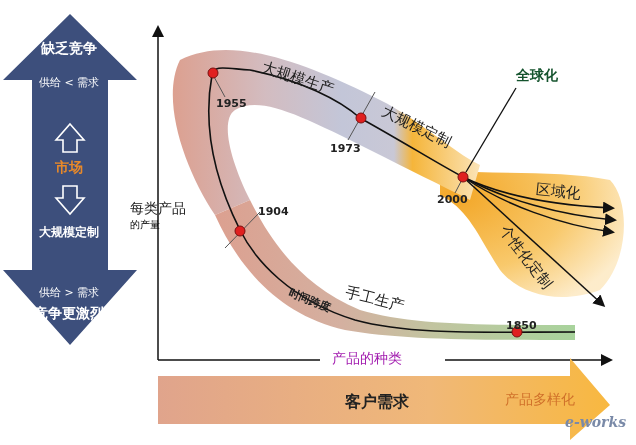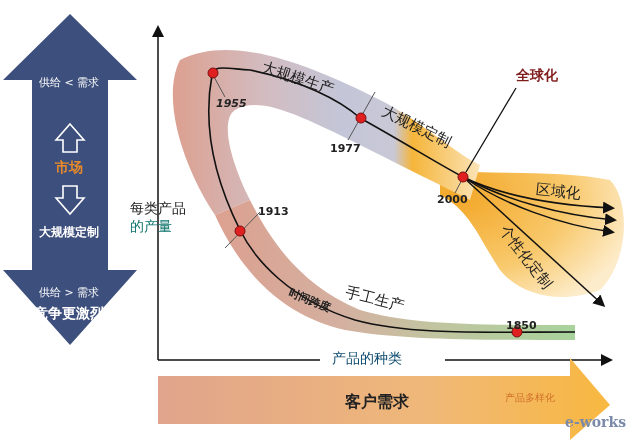--- a/index.html
+++ b/index.html
@@ -89,40 +89,41 @@
       <circle cx="213" cy="73" r="5"></circle>
       <circle cx="361" cy="118" r="5"></circle>
       <circle cx="463" cy="177" r="5"></circle>
       <circle cx="240" cy="231" r="5"></circle>
       <circle cx="517" cy="332" r="5"></circle>
     </g>
 
     <path d="M158,376 L570,376 L570,358 L610,405 L570,440 L570,424 L158,424 Z" fill="url(#bottomArrowGrad)"></path>
   </svg>
 
+  <div class="txt arrow-txt" style="top:40px;font-size:14px;">缺乏竞争</div>
   <div class="txt small-white" style="top:75px;">供给 &lt; 需求</div>
   <div class="txt arrow-txt" style="top:159px;font-size:14px;color:#e8892a;">市场</div>
   <div class="txt arrow-txt" style="top:224px;font-size:12px;">大规模定制</div>
   <div class="txt small-white" style="top:285px;">供给 &gt; 需求</div>
   <div class="txt arrow-txt" style="top:305px;font-size:14px;">竞争更激烈</div>
 
   <div class="txt" style="left:130px;top:200px;font-size:14px;color:#222;">每类产品</div>
-  <div class="txt" style="left:130px;top:218px;font-size:14px;color:#0f766e;">的产量</div>
-  <div class="txt" style="left:332px;top:350px;font-size:14px;color:#0c4a6e;text-align:center;">产品的种类</div>
+  <div class="txt" style="left:130px;top:218px;font-size:10px;color:#000000;">的产量</div>
+  <div class="txt" style="left:332px;top:350px;font-size:14px;color:#a21caf;text-align:center;">产品的种类</div>
 
-  <div class="txt year" style="left:216px;top:97px;font-style:italic;">1955</div>
-  <div class="txt year" style="left:330px;top:142px;">1977</div>
+  <div class="txt year" style="left:216px;top:97px;">1955</div>
+  <div class="txt year" style="left:330px;top:142px;">1973</div>
   <div class="txt year" style="left:437px;top:193px;">2000</div>
-  <div class="txt year" style="left:258px;top:205px;">1913</div>
+  <div class="txt year" style="left:258px;top:205px;">1904</div>
   <div class="txt year" style="left:506px;top:319px;">1850</div>
 
   <div class="txt curve-lbl" style="left:265px;top:58px;transform:rotate(18deg);transform-origin:left top;">大规模生产</div>
   <div class="txt curve-lbl" style="left:387px;top:102px;transform:rotate(26deg);transform-origin:left top;">大规模定制</div>
-  <div class="txt" style="left:516px;top:67px;font-size:14px;font-weight:bold;color:#7f1d1d;">全球化</div>
+  <div class="txt" style="left:516px;top:67px;font-size:14px;font-weight:bold;color:#14532d;">全球化</div>
   <div class="txt curve-lbl" style="left:537px;top:180px;transform:rotate(6deg);transform-origin:left top;">区域化</div>
   <div class="txt curve-lbl" style="left:510px;top:222px;transform:rotate(52deg);transform-origin:left top;">个性化定制</div>
   <div class="txt curve-lbl" style="left:348px;top:283px;transform:rotate(14deg);transform-origin:left top;">手工生产</div>
   <div class="txt" style="left:292px;top:285px;font-size:11px;font-weight:bold;color:#222;transform:rotate(22deg);transform-origin:left top;">时间跨度</div>
 
   <div class="txt" style="left:345px;top:392px;font-size:16px;font-weight:bold;color:#222;">客户需求</div>
-  <div class="txt" style="left:505px;top:391px;font-size:10px;color:#d0702a;">产品多样化</div>
-  <div class="txt" style="left:565px;top:414px;font-size:14px;font-weight:bold;color:#7a8aa8;font-family:'DejaVu Serif',serif;">e-works</div>
+  <div class="txt" style="left:505px;top:391px;font-size:14px;color:#d0702a;">产品多样化</div>
+  <div class="txt" style="left:565px;top:414px;font-size:14px;font-weight:bold;font-style:italic;color:#7a8aa8;font-family:'DejaVu Serif',serif;">e-works</div>
 </div>
 
 </body></html>

